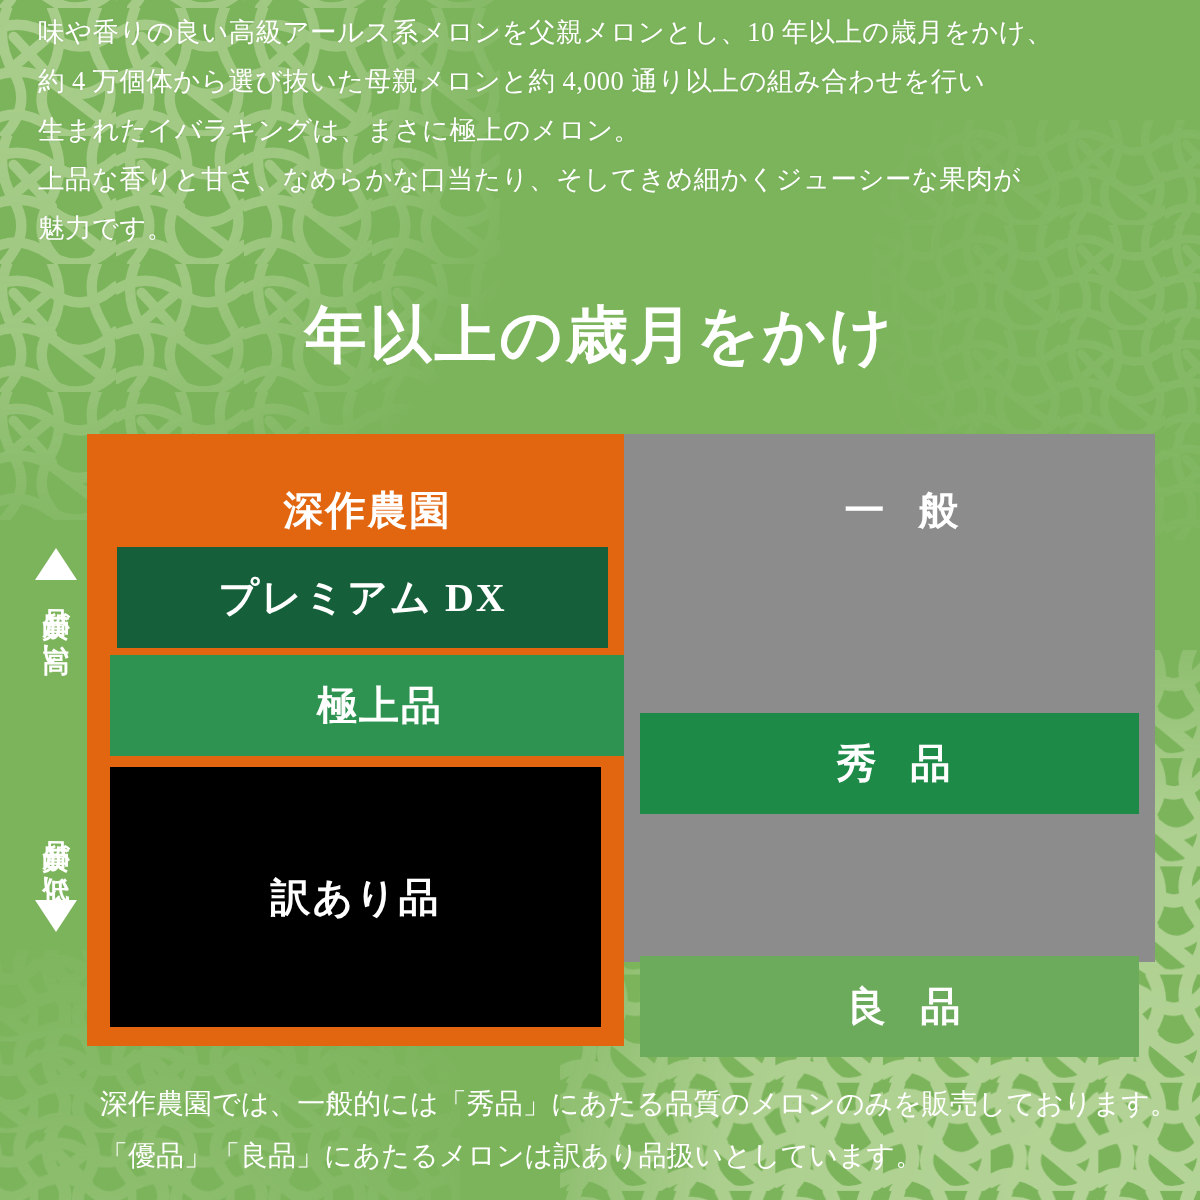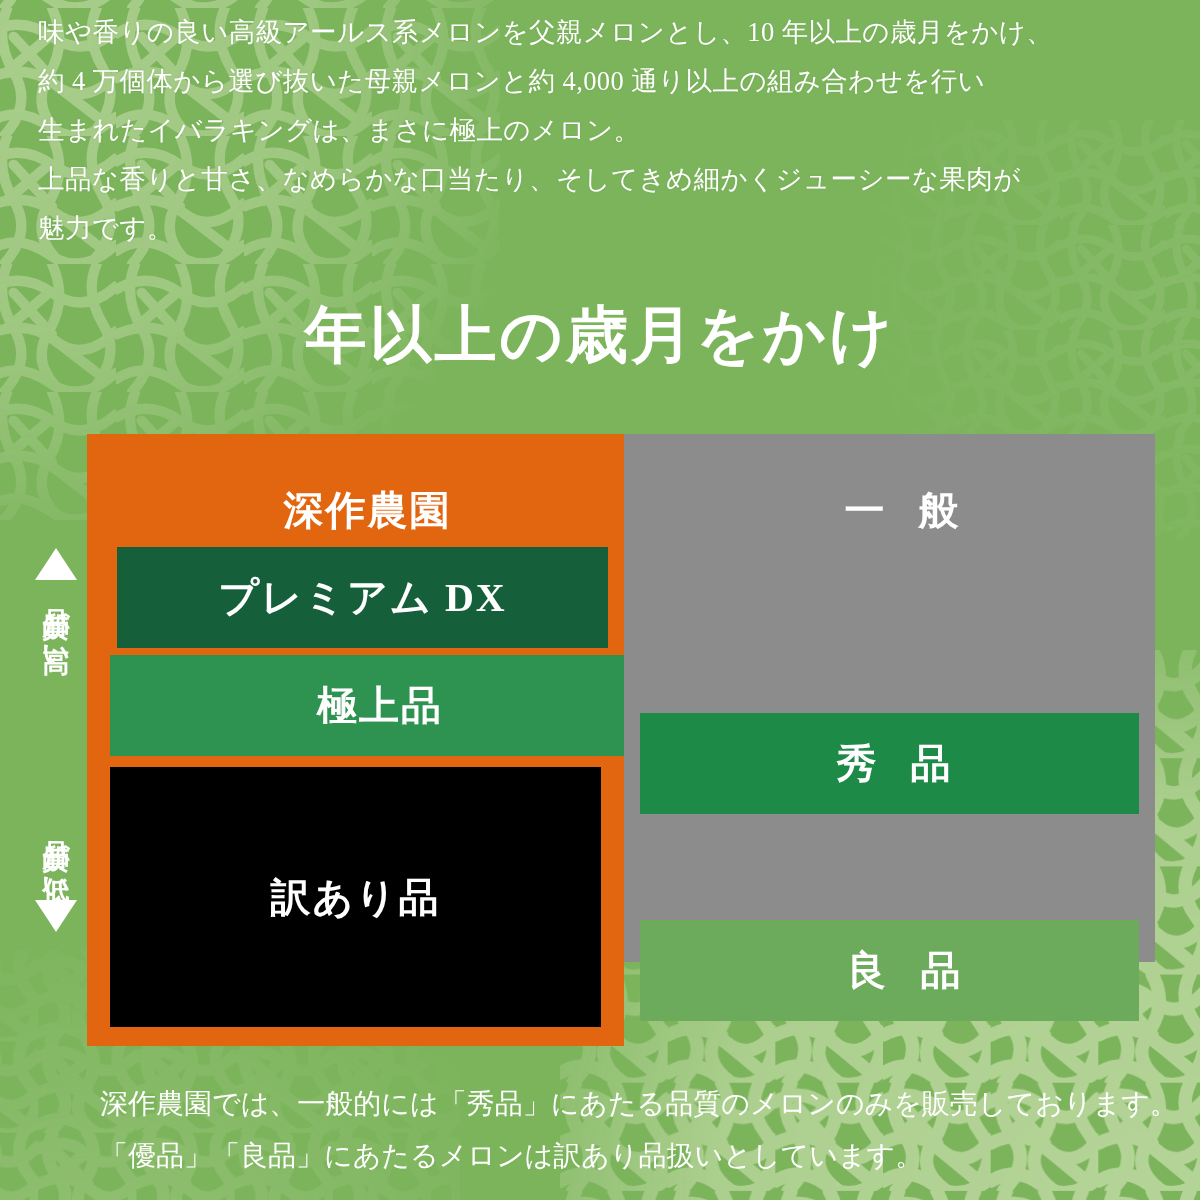--- a/index.html
+++ b/index.html
@@ -167,21 +167,21 @@
     padding-left: 8px;
   }
   .gb-yuhin {
     left: 16px;  top: 389px;  width: 499px;  height: 101px;
     background: #6cab5c;
     font-size: 40px;
     letter-spacing: 12px;
     text-indent: 12px;
   }
   .gb-ryohin {
-    left: 16px;  top: 486px;  width: 499px;  height: 101px;
+    left: 16px;  top: 522px;  width: 499px;  height: 101px;
     background: #6cab5c;
     font-size: 40px;
     letter-spacing: 12px;
     text-indent: 12px;
     padding-left: 28px;
   }
 
   
   .axis {
     position: absolute;

